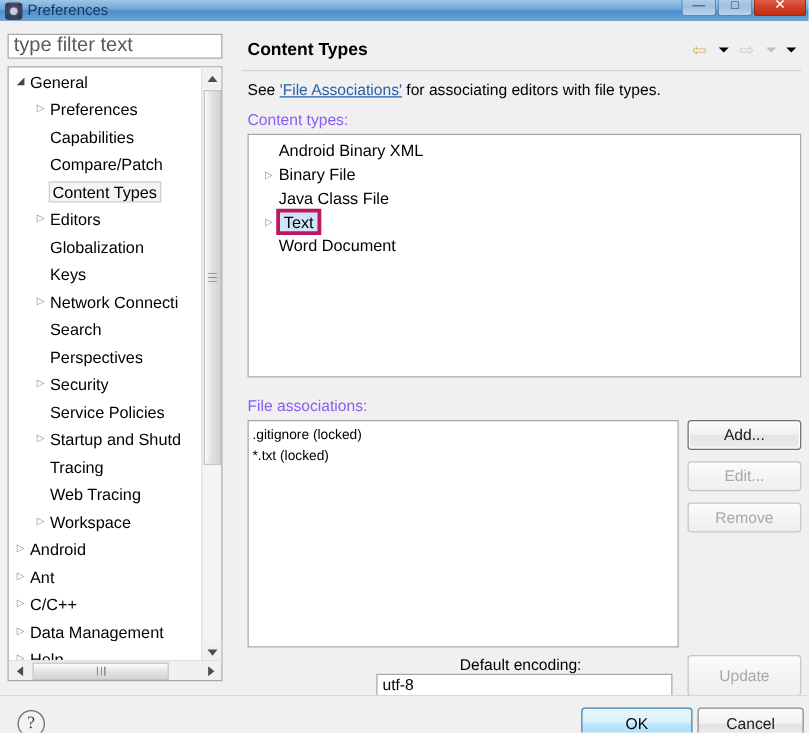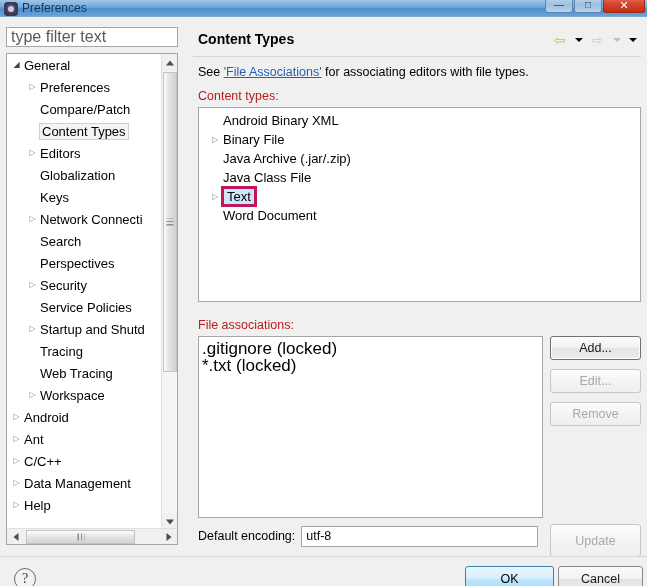--- a/index.html
+++ b/index.html
@@ -317,21 +317,21 @@
   }
   .see-link {
     color: #2b5fa8;
     text-decoration: underline;
   }
 
   .section-label {
     position: absolute;
     font-size: 12.5px;
     font-family: "Liberation Sans", sans-serif;
-    color: #b91c1c;
+    color: #8b5cf6;
   }
   .ct-label { left: 5px; top: 62px; }
   .fa-label { left: 5px; top: 291px; }
 
   .ct-list {
     position: absolute;
     left: 5px; top: 80px;
     width: 443px; height: 195px;
     background: #ffffff;
     border: 1px solid #a6a6a6;
@@ -369,21 +369,21 @@
     left: 5px; top: 309px;
     width: 345px; height: 182px;
     background: #ffffff;
     border: 1px solid #a6a6a6;
     box-sizing: border-box;
     overflow: hidden;
     padding: 3px 0 0 3px;
   }
   .fa-row {
     height: 17px;
-    font-size: 17px;
+    font-size: 11px;
     font-family: "Liberation Sans", sans-serif;
     color: #000;
     white-space: nowrap;
     line-height: 17px;
   }
 
   .side-buttons {
     position: absolute;
     left: 357px; top: 309px;
     width: 91px;
@@ -415,20 +415,21 @@
     background: linear-gradient(to bottom, #fcfcfc 0%, #f4f4f4 50%, #efefef 100%);
   }
 
   .enc-row {
     position: absolute;
     left: 5px; top: 498px;
     width: 443px;
     height: 22px;
     display: flex;
     align-items: center;
+    flex-direction: column;
   }
   .enc-label {
     font-size: 12.5px;
     font-family: "Liberation Sans", sans-serif;
     color: #000;
     margin-right: 6px;
     white-space: nowrap;
   }
   .enc-input {
     width: 237px;
@@ -550,20 +551,24 @@
             <div class="tree-item indent1">
               <span class="arrow open">◢</span>
               <span class="tlabel">General</span>
             </div>
             <div class="tree-item indent2">
               <span class="arrow">▷</span>
               <span class="tlabel">Preferences</span>
             </div>
             <div class="tree-item indent2">
               <span class="arrow"></span>
+              <span class="tlabel">Capabilities</span>
+            </div>
+            <div class="tree-item indent2">
+              <span class="arrow"></span>
               <span class="tlabel">Compare/Patch</span>
             </div>
             <div class="tree-item indent2 sel">
               <span class="arrow"></span>
               <span class="tlabel">Content Types</span>
             </div>
             <div class="tree-item indent2">
               <span class="arrow">▷</span>
               <span class="tlabel">Editors</span>
             </div>
@@ -690,24 +695,20 @@
       <div class="section-label ct-label">Content types:</div>
 
       <div class="ct-list" id="ct-rows">
           <div class="ct-row">
             <span class="arrow"></span>
             <span class="clabel">Android Binary XML</span>
           </div>
           <div class="ct-row">
             <span class="arrow">▷</span>
             <span class="clabel">Binary File</span>
-          </div>
-          <div class="ct-row">
-            <span class="arrow"></span>
-            <span class="clabel">Java Archive (.jar/.zip)</span>
           </div>
           <div class="ct-row">
             <span class="arrow"></span>
             <span class="clabel">Java Class File</span>
           </div>
           <div class="ct-row sel">
             <span class="arrow">▷</span>
             <span class="clabel">Text</span>
           </div>
           <div class="ct-row">

